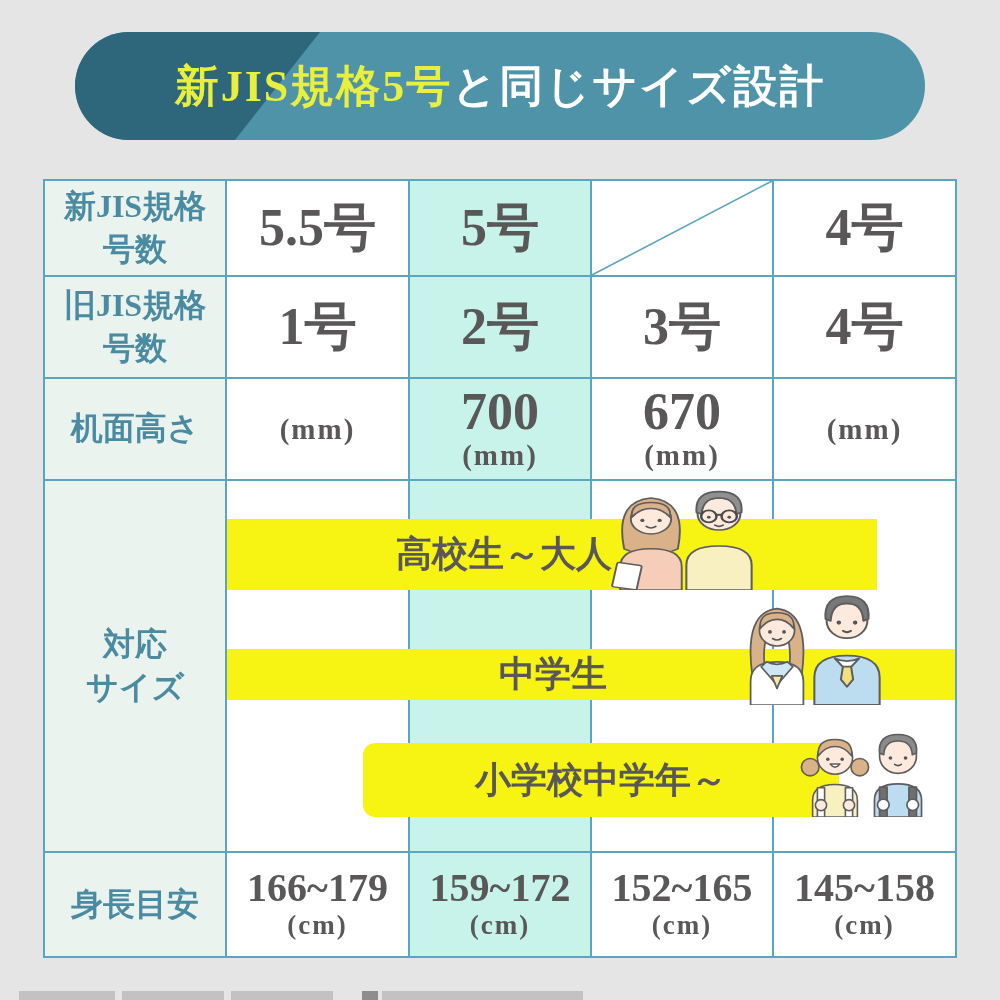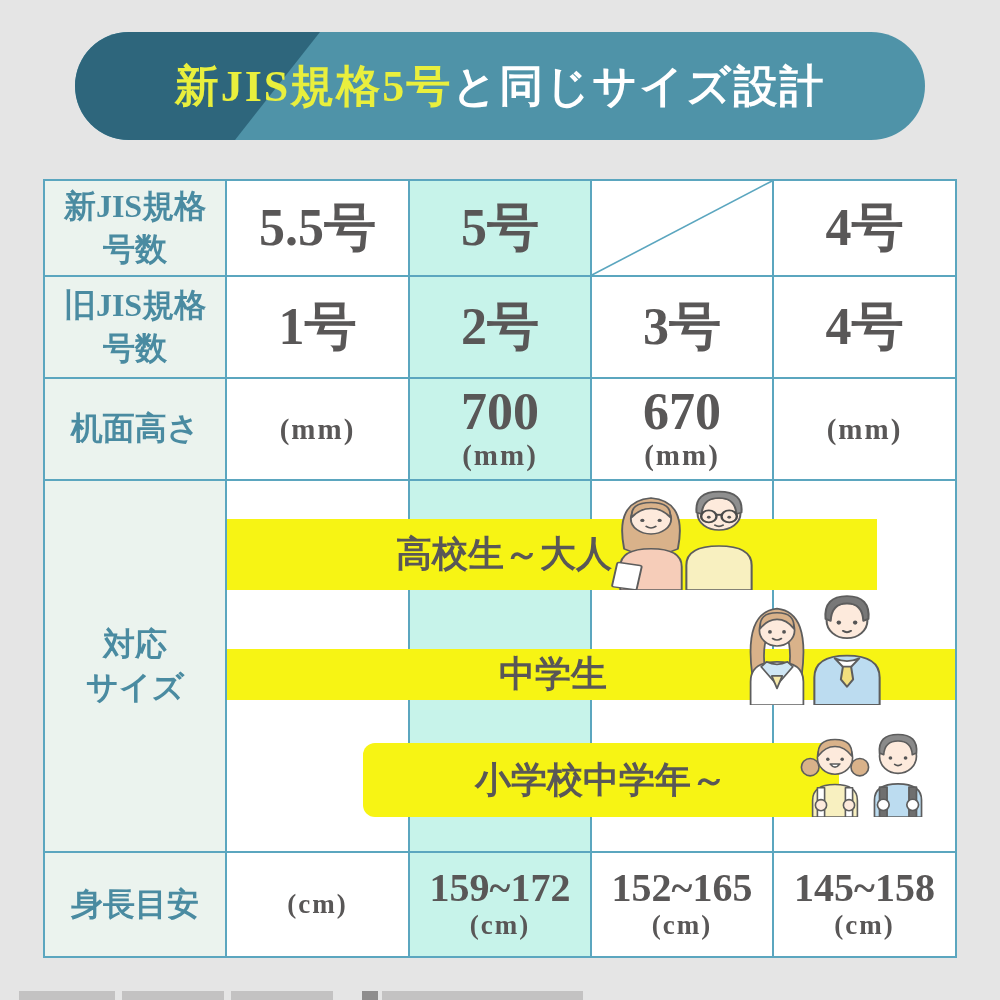--- a/index.html
+++ b/index.html
@@ -114,20 +114,21 @@
     </div>
     <div class="cell"></div>
     <div class="cell hl"></div>
     <div class="cell"></div>
     <div class="cell no-r"></div>
 
     <div class="cell hcell no-b">
       <span>身長目安</span>
     </div>
     <div class="cell no-b">
+      <span class="num5">166~179</span>
       <span class="unit unit5">(cm)</span>
     </div>
     <div class="cell hl no-b">
       <span class="num5">159~172</span>
       <span class="unit unit5">(cm)</span>
     </div>
     <div class="cell no-b">
       <span class="num5">152~165</span>
       <span class="unit unit5">(cm)</span>
     </div>

